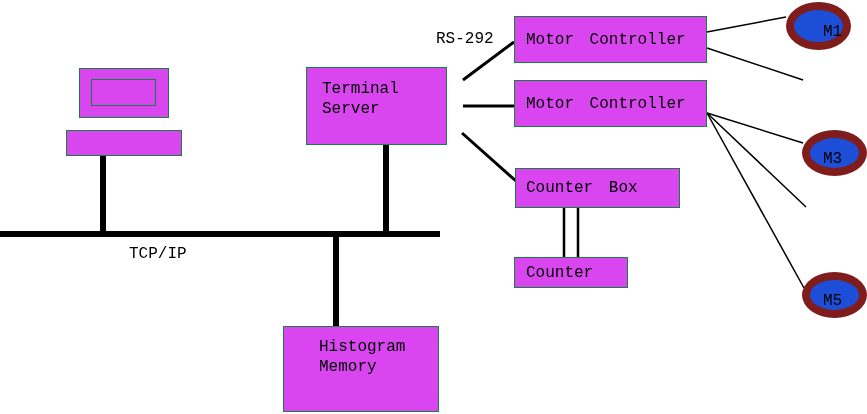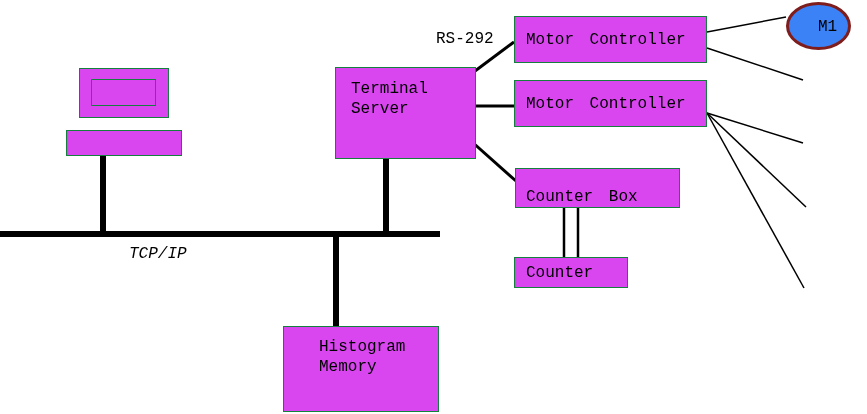--- a/index.html
+++ b/index.html
@@ -33,23 +33,23 @@
     white-space: pre;
     word-spacing: 6px;
     line-height: 20px;
   }
   .vcenter {
     display: flex;
     align-items: center;
   }
   .ellipse {
     position: absolute;
-    border: 3px solid #7f1d1d;
+    border: 8px solid #7f1d1d;
     border-radius: 50%;
-    background: #3b82f6;
+    background: #1d4ed8;
     box-sizing: border-box;
   }
   .motor-label {
     position: absolute;
     left: 13px;
     top: 12px;
     white-space: pre;
   }
   .motor-m1 .motor-label { left: 29px; top: 13px; }
   .node-label { white-space: pre; word-spacing: 6px; line-height: 20px; }
@@ -79,44 +79,50 @@
 
     <line x1="564" y1="208" x2="564" y2="257" stroke="#000" stroke-width="2.5"></line>
     <line x1="578" y1="208" x2="578" y2="257" stroke="#000" stroke-width="2.5"></line>
   </svg>
 
   <div class="box" style="left:79px; top:68px; width:90px; height:50px;">
     <div class="box" style="left:11px; top:10px; width:65px; height:27px;"></div>
   </div>
   <div class="box" style="left:66px; top:130px; width:116px; height:26px;"></div>
 
-  <div class="box" style="left:335px; top:67px; width:141px; height:92px; padding:11px 4px 0 15px;">
+  <div class="box" style="left:306px; top:67px; width:141px; height:78px; padding:11px 4px 0 15px;">
     <span class="node-label">Terminal
 Server</span>
   </div>
 
   <div class="box vcenter" style="left:514px; top:16px; width:193px; height:47px; padding-left:11px;">
     <span class="node-label">Motor Controller</span>
   </div>
   <div class="box vcenter" style="left:514px; top:80px; width:193px; height:47px; padding-left:11px;">
     <span class="node-label">Motor Controller</span>
   </div>
 
-  <div class="box vcenter" style="left:515px; top:168px; width:165px; height:40px; padding-left:10px;align-items:flex-end;">
+  <div class="box vcenter" style="left:515px; top:168px; width:165px; height:40px; padding-left:10px;">
     <span class="node-label">Counter Box</span>
   </div>
   <div class="box" style="left:283px; top:326px; width:156px; height:86px; padding:10px 0 0 35px;">
     <span class="node-label">Histogram
 Memory</span>
   </div>
 
   <div class="box vcenter" style="left:514px; top:257px; width:114px; height:31px; padding-left:11px;">
     <span class="node-label">Counter</span>
   </div>
 
   <div class="ellipse motor-m1" style="left:786px; top:2px; width:65px; height:48px;">
     <span class="motor-label">M1</span>
   </div>
+  <div class="ellipse" style="left:802px; top:130px; width:65px; height:46px;">
+    <span class="motor-label">M3</span>
+  </div>
+  <div class="ellipse" style="left:802px; top:272px; width:65px; height:46px;">
+    <span class="motor-label">M5</span>
+  </div>
 
-  <div class="label" style="left:129px; top:244px;font-style:italic;">TCP/IP</div>
+  <div class="label" style="left:129px; top:244px;">TCP/IP</div>
   <div class="label" style="left:436px; top:29px;">RS-292</div>
 
 </div>
 
 </body></html>

